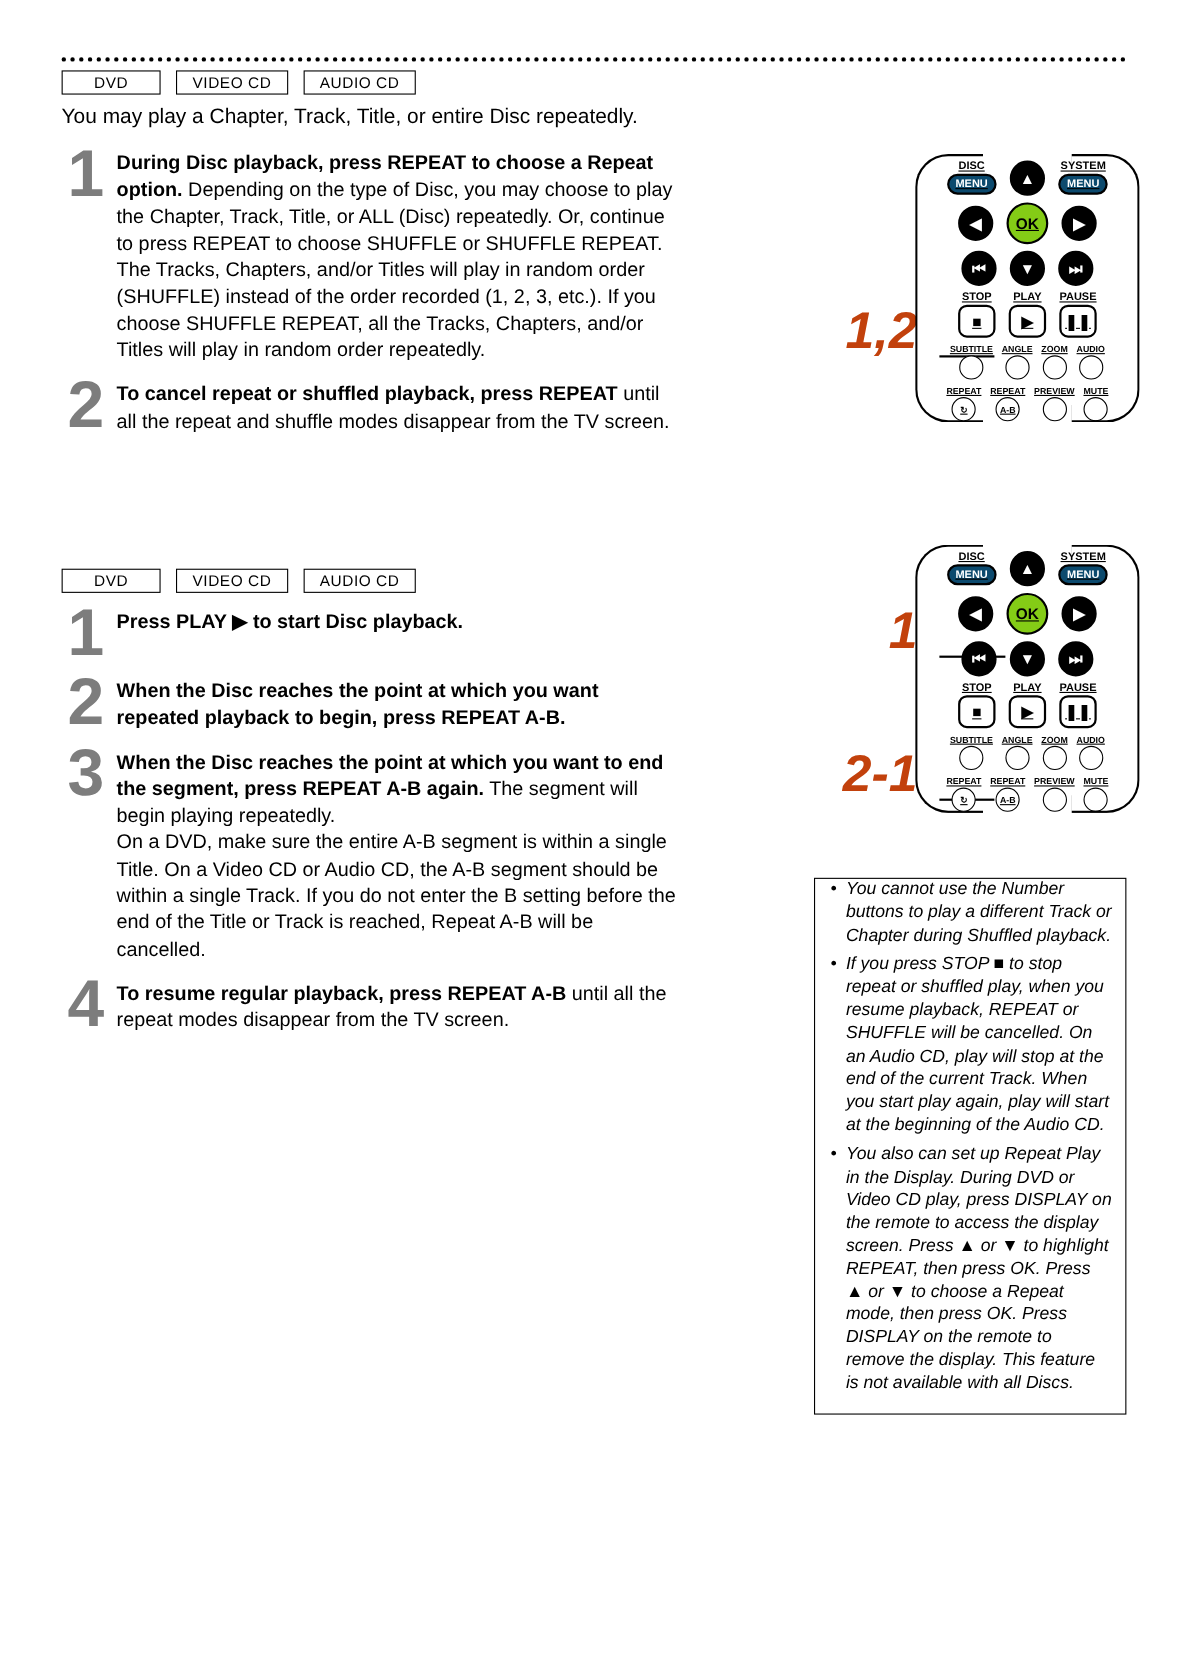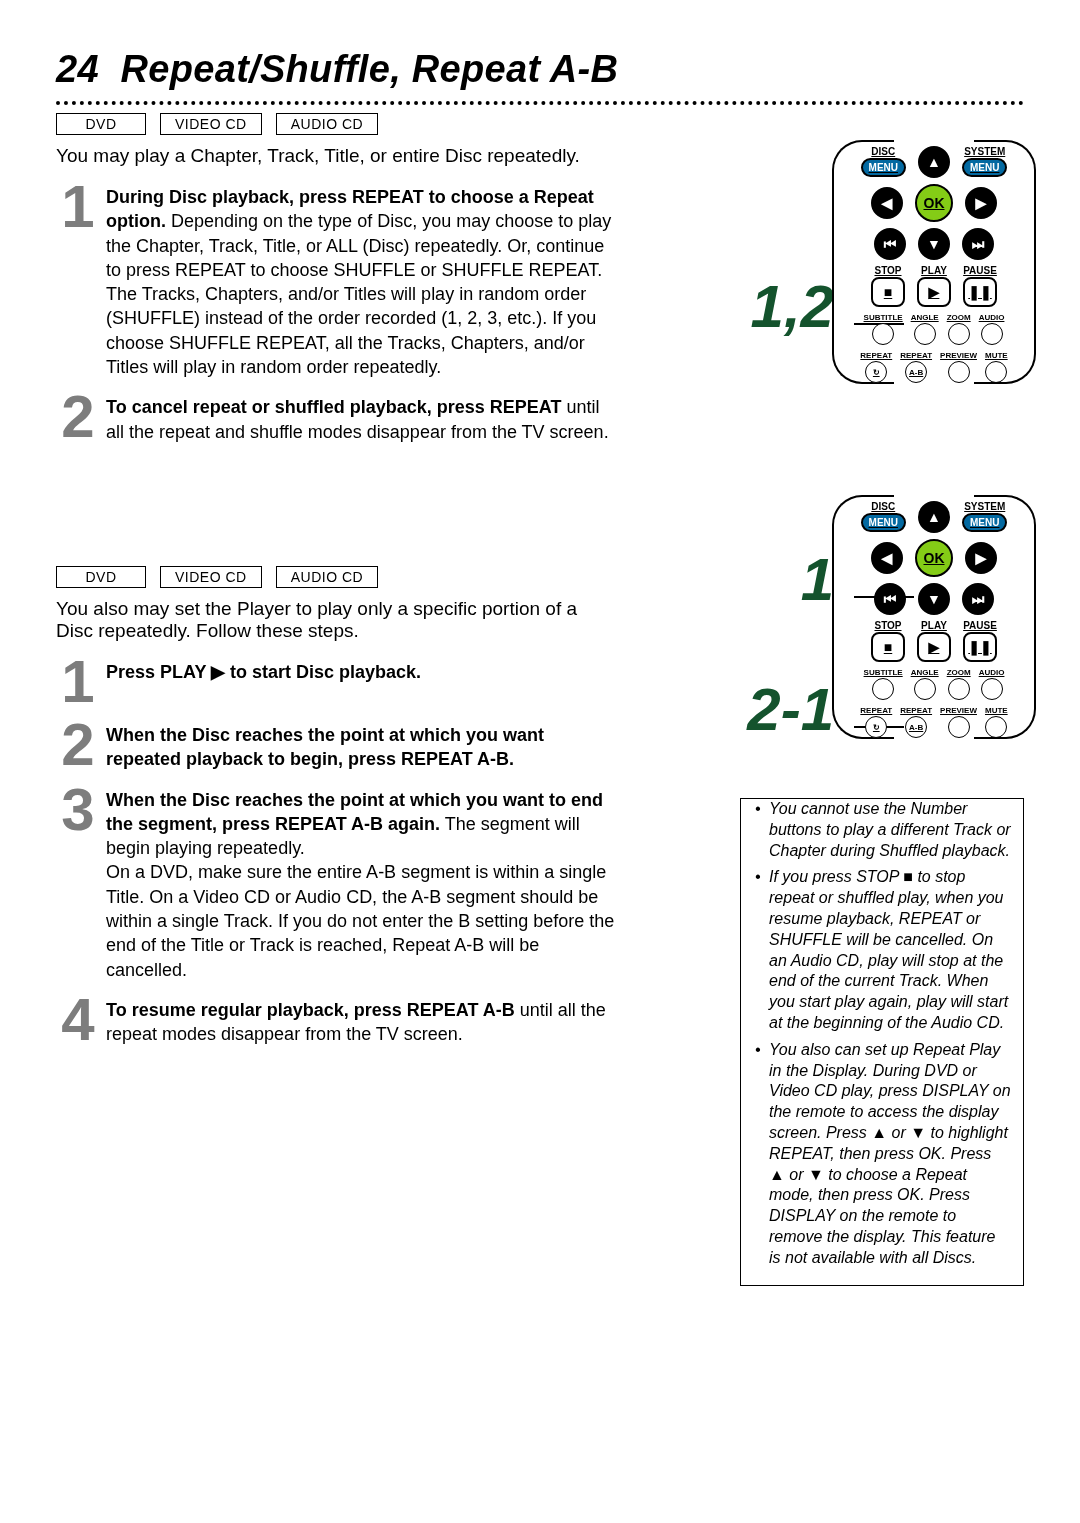--- a/index.html
+++ b/index.html
@@ -84,22 +84,22 @@
     width: 270px;
   }
   .remote.first { top: 140px; }
   .remote.second { top: 495px; }
 
   .remote .tag {
     position: absolute;
     font-family: "Arial Black", Arial, sans-serif;
     font-style: italic;
     font-weight: 900;
-    font-size: 60px;
-    color: #14532d;
+    font-size: 47px;
+    color: #c2410c;
     right: 190px;
     white-space: nowrap;
   }
   .remote.first .tag { top: 132px; }
   .remote.second .tag-a { top: 50px; }
   .remote.second .tag-b { top: 180px; }
 
   .ring {
     position: relative;
     height: 240px;
@@ -127,21 +127,21 @@
   }
   .row { display: flex; gap: 12px; align-items: center; justify-content: center; }
   .lbl { font-size: 10px; font-weight: 700; text-align: center; line-height: 1; }
   .lgrp { display:flex; flex-direction:column; align-items:center; gap:1px; }
 
   .btn-pill {
     border: 2px solid #000; border-radius: 14px;
     font-size: 10px; font-weight: 700;
     padding: 2px 6px; background:#fff;
   }
-  .btn-pill.dark { background:#0369a1; color:#fff; }
+  .btn-pill.dark { background:#0c4a6e; color:#fff; }
   .btn-round {
     border: 2px solid #000; border-radius: 50%;
     width: 28px; height: 28px; display:flex; align-items:center; justify-content:center;
     font-size: 14px; font-weight:700; background:#84cc16;
   }
   .btn-round.dark { background:#000; color:#fff; }
   .btn-square {
     border: 2px solid #000; border-radius: 8px;
     width: 30px; height: 26px; display:flex; align-items:center; justify-content:center;
     font-size: 14px; font-weight:700; background:#fff;
@@ -182,23 +182,20 @@
     position: absolute; left: 0; top: 0;
   }
 
   
   .lead-line { position:absolute; background:#000; height:1.5px; }
 </style>
 </head>
 <body>
 <div class="page">
 
-<h1 class="title">
-  <span>24</span>&nbsp;&nbsp;<span>Repeat/Shuffle, Repeat A-B</span>
-</h1>
 <div class="dots"></div>
 
 <div class="pills">
   <span class="pill">DVD</span>
   <span class="pill">VIDEO CD</span>
   <span class="pill">AUDIO CD</span>
 </div>
 
 <p class="intro">You may play a Chapter, Track, Title, or entire Disc repeatedly.</p>
 
@@ -298,21 +295,20 @@
 </div>
 
 <div class="spacer"></div>
 
 <div class="pills">
   <span class="pill">DVD</span>
   <span class="pill">VIDEO CD</span>
   <span class="pill">AUDIO CD</span>
 </div>
 
-<p class="intro">You also may set the Player to play only a specific portion of a Disc repeatedly. Follow these steps.</p>
 
 <div class="steps">
   <div class="step">
     <div class="num">1</div>
     <div class="body">
       <span class="lead">Press PLAY ▶ to start Disc playback.</span>
     </div>
   </div>
   <div class="step">
     <div class="num">2</div>

